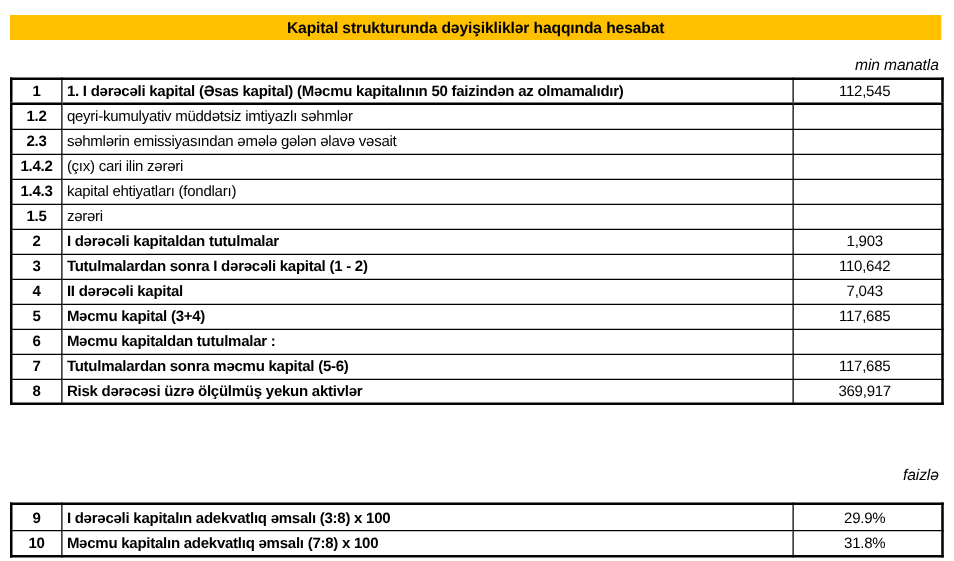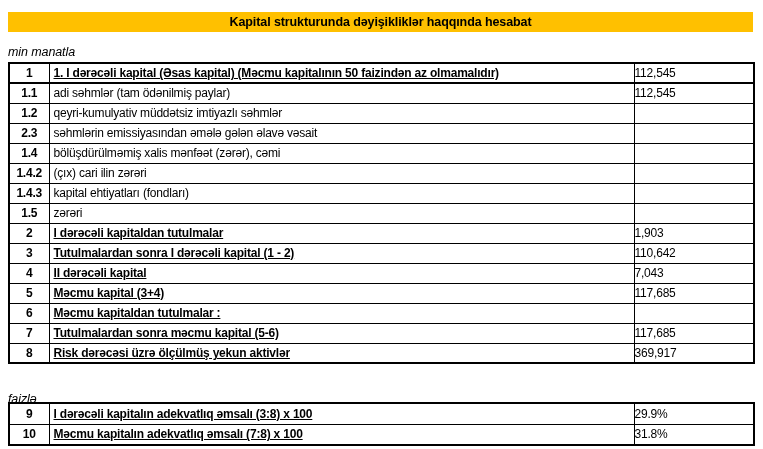--- a/index.html
+++ b/index.html
@@ -38,28 +38,28 @@
     align-items: center;
     justify-content: center;
     font-weight: bold;
     font-size: 12.5px;
     letter-spacing: -0.1px;
   }
   .unit-note {
     position: absolute;
     left: 8px;
     width: 745px;
-    text-align: left;
+    text-align: right;
     font-style: italic;
     font-size: 12.5px;
     padding-right: 2px;
     letter-spacing: -0.1px;
   }
   .unit-note.top { top: 45px; }
-  .unit-note.bottom { top: 392px; }
+  .unit-note.bottom { top: 373px; }
   table.report-table {
     position: absolute;
     left: 8px;
     width: 745px;
     border-collapse: collapse;
     table-layout: fixed;
     border: 2px solid var(--border);
   }
   table.report-table.main { top: 62px; }
   table.report-table.ratio { top: 402px; }
@@ -77,23 +77,23 @@
   td.col-num {
     text-align: center;
     font-weight: bold;
   }
   td.col-label {
     padding-left: 4px;
     text-align: left;
   }
   td.col-value {
     padding-right: 4px;
-    text-align: left;
-  }
-  tr.bold-row td.col-label { font-weight: bold; text-decoration: underline; }
+    text-align: center;
+  }
+  tr.bold-row td.col-label { font-weight: bold; }
   #capital-body tr:first-child td { border-bottom-width: 2.5px; }
 </style>
 </head>
 <body>
 
 <div class="page">
 
   <div class="title-bar">
     <span>Kapital strukturunda dəyişikliklər haqqında hesabat</span>
   </div>
@@ -106,37 +106,27 @@
       <col style="width:585px">
       <col style="width:120px">
     </colgroup>
     <tbody id="capital-body">
         <tr class="bold-row">
           <td class="col-num">1</td>
           <td class="col-label">1. I dərəcəli kapital (Əsas kapital) (Məcmu kapitalının 50 faizindən az olmamalıdır)</td>
           <td class="col-value">112,545</td>
         </tr>
         <tr>
-          <td class="col-num">1.1</td>
-          <td class="col-label">adi səhmlər (tam ödənilmiş paylar)</td>
-          <td class="col-value">112,545</td>
-        </tr>
-        <tr>
           <td class="col-num">1.2</td>
           <td class="col-label">qeyri-kumulyativ müddətsiz imtiyazlı səhmlər</td>
           <td class="col-value"></td>
         </tr>
         <tr>
           <td class="col-num">2.3</td>
           <td class="col-label">səhmlərin emissiyasından əmələ gələn əlavə vəsait</td>
-          <td class="col-value"></td>
-        </tr>
-        <tr>
-          <td class="col-num">1.4</td>
-          <td class="col-label">bölüşdürülməmiş xalis mənfəət (zərər), cəmi</td>
           <td class="col-value"></td>
         </tr>
         <tr>
           <td class="col-num">1.4.2</td>
           <td class="col-label">(çıx) cari ilin zərəri</td>
           <td class="col-value"></td>
         </tr>
         <tr>
           <td class="col-num">1.4.3</td>
           <td class="col-label">kapital ehtiyatları (fondları)</td>

